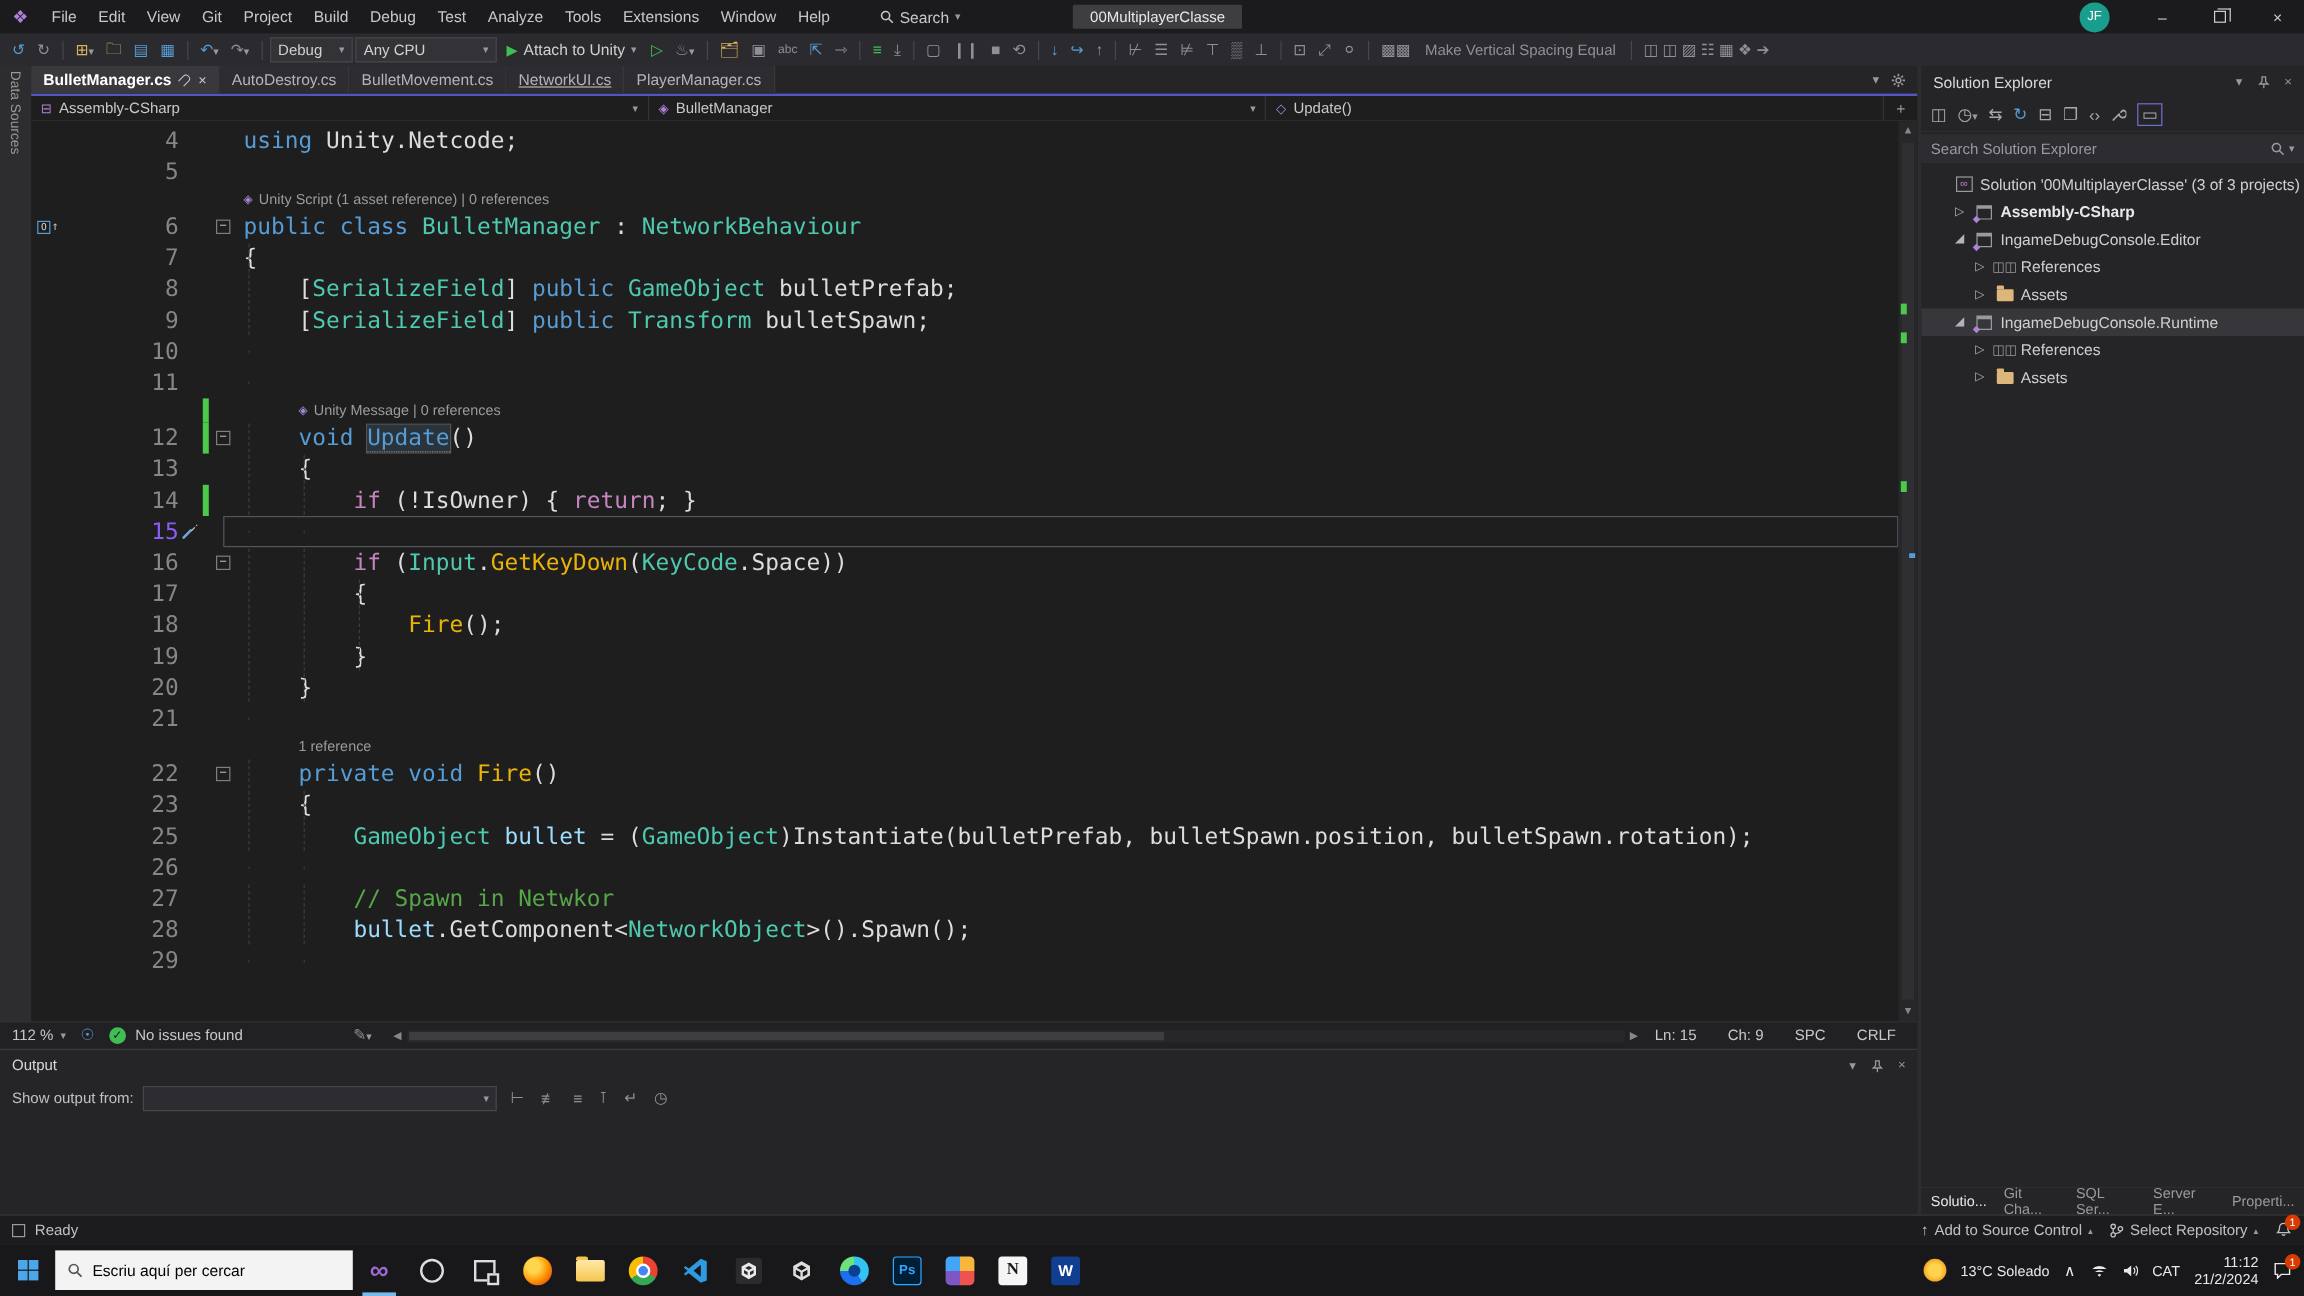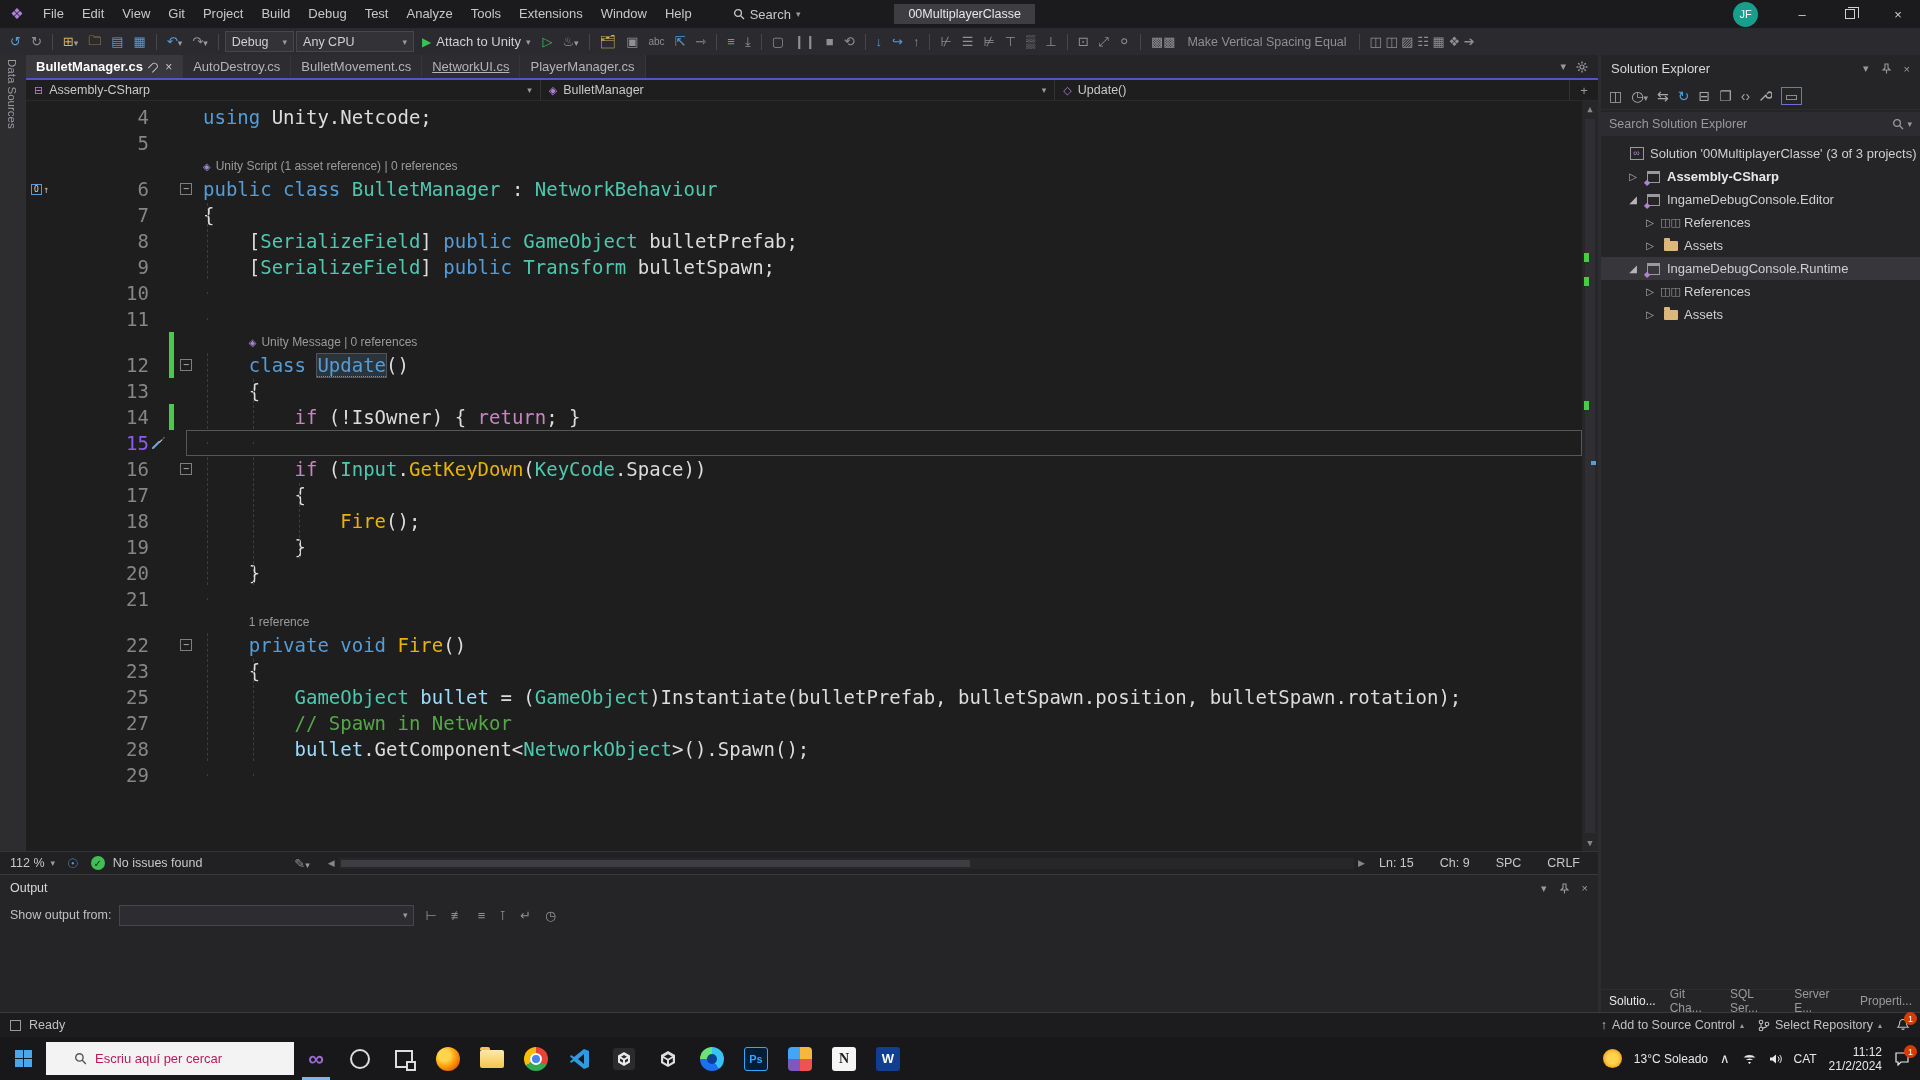--- a/index.html
+++ b/index.html
@@ -143,22 +143,22 @@
   .sb-caret { font-size:8px; color:#9a9a9e; }
   .badge { min-width:13px; height:13px; border-radius:50%; background:#d83b01; color:#fff; font-size:9px;
     display:flex; align-items:center; justify-content:center; padding:0 2px; }
   .readybox { width:11px; height:11px; border:1px solid #9a9a9e; }
 
   
   .taskbar { height:43px; background:#18181b; display:flex; align-items:stretch; flex:none; }
   .start { width:46px; display:flex; align-items:center; justify-content:center; }
   .winlogo { width:17px; height:17px; display:grid; grid-template-columns:8px 8px; grid-template-rows:8px 8px; gap:1px; }
   .winlogo i { background:#4da6e8; }
-  .tb-searchbox { width:248px; background:#f3f3f3; display:flex; align-items:center; gap:8px; padding:0 28px;
-    color:#be185d; font-size:13px; margin:5px 0; }
+  .tb-searchbox { width:248px; background:#f3f3f3; display:flex; align-items:center; gap:8px; padding:0 10px;
+    color:#000000; font-size:13px; margin:5px 0; }
   .tb-icon { width:44px; display:flex; align-items:center; justify-content:center; position:relative; }
   .tb-icon.active:after { content:""; position:absolute; bottom:0; left:8px; right:8px; height:3px; background:#76b9ed; }
   .tray { margin-left:auto; display:flex; align-items:center; gap:12px; padding-right:10px; font-size:12px; color:#e8e8e8; }
   .sun { width:19px; height:19px; border-radius:50%; background:radial-gradient(circle at 50% 50%, #ffd34d 0 40%, #f5a623 70%); }
   .clockblk { text-align:right; line-height:14px; font-size:12px; }
   .notif { position:relative; }
   .notif .badge { position:absolute; top:-6px; right:-7px; }
 
   svg { display:block; }
 </style>
@@ -418,21 +418,21 @@
               <div class="crow">
                 <div class="c-margin"></div>
                 <div class="c-num">12</div>
                 <div class="c-icon"></div>
                 <div class="c-bar">
                   <i></i>
                 </div>
                 <div class="c-fold">
                   <div class="foldbox">−</div>
                 </div>
-                <div class="c-text"><i class="guide" style="left: 12px;"></i><span class="k">    class </span><span class="hl">Update</span><span class="p">()</span></div>
+                <div class="c-text"><i class="guide" style="left: 12px;"></i><span class="k">    void </span><span class="hl">Update</span><span class="p">()</span></div>
               </div>
               <div class="crow">
                 <div class="c-margin"></div>
                 <div class="c-num">13</div>
                 <div class="c-icon"></div>
                 <div class="c-bar"></div>
                 <div class="c-fold"></div>
                 <div class="c-text"><i class="guide" style="left: 12px;"></i><i class="guide" style="left: 57.76px;"></i><span class="p">    {</span></div>
               </div>
               <div class="crow">
@@ -537,20 +537,28 @@
                 <div class="c-fold"></div>
                 <div class="c-text"><i class="guide" style="left: 12px;"></i><i class="guide" style="left: 57.76px;"></i><span class="p">    {</span></div>
               </div>
               <div class="crow">
                 <div class="c-margin"></div>
                 <div class="c-num">25</div>
                 <div class="c-icon"></div>
                 <div class="c-bar"></div>
                 <div class="c-fold"></div>
                 <div class="c-text"><i class="guide" style="left: 12px;"></i><i class="guide" style="left: 57.76px;"></i><span class="t">        GameObject</span><span class="v"> bullet</span><span class="p"> = (</span><span class="t">GameObject</span><span class="p">)Instantiate(bulletPrefab, bulletSpawn.position, bulletSpawn.rotation);</span></div>
+              </div>
+              <div class="crow">
+                <div class="c-margin"></div>
+                <div class="c-num">26</div>
+                <div class="c-icon"></div>
+                <div class="c-bar"></div>
+                <div class="c-fold"></div>
+                <div class="c-text"><i class="guide" style="left: 12px;"></i><i class="guide" style="left: 57.76px;"></i></div>
               </div>
               <div class="crow">
                 <div class="c-margin"></div>
                 <div class="c-num">27</div>
                 <div class="c-icon"></div>
                 <div class="c-bar"></div>
                 <div class="c-fold"></div>
                 <div class="c-text"><i class="guide" style="left: 12px;"></i><i class="guide" style="left: 57.76px;"></i><span class="cm">        // Spawn in Netwkor</span></div>
               </div>
               <div class="crow">

